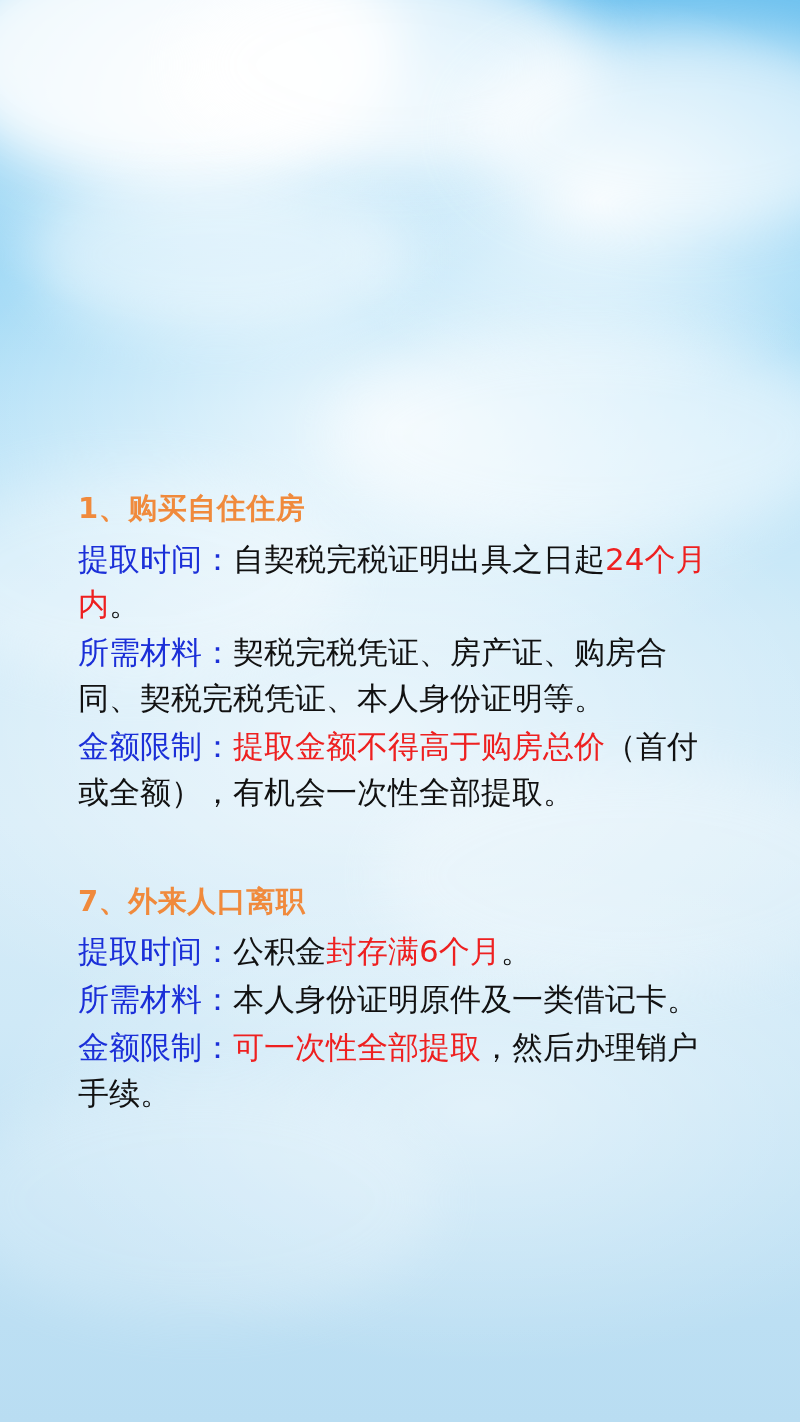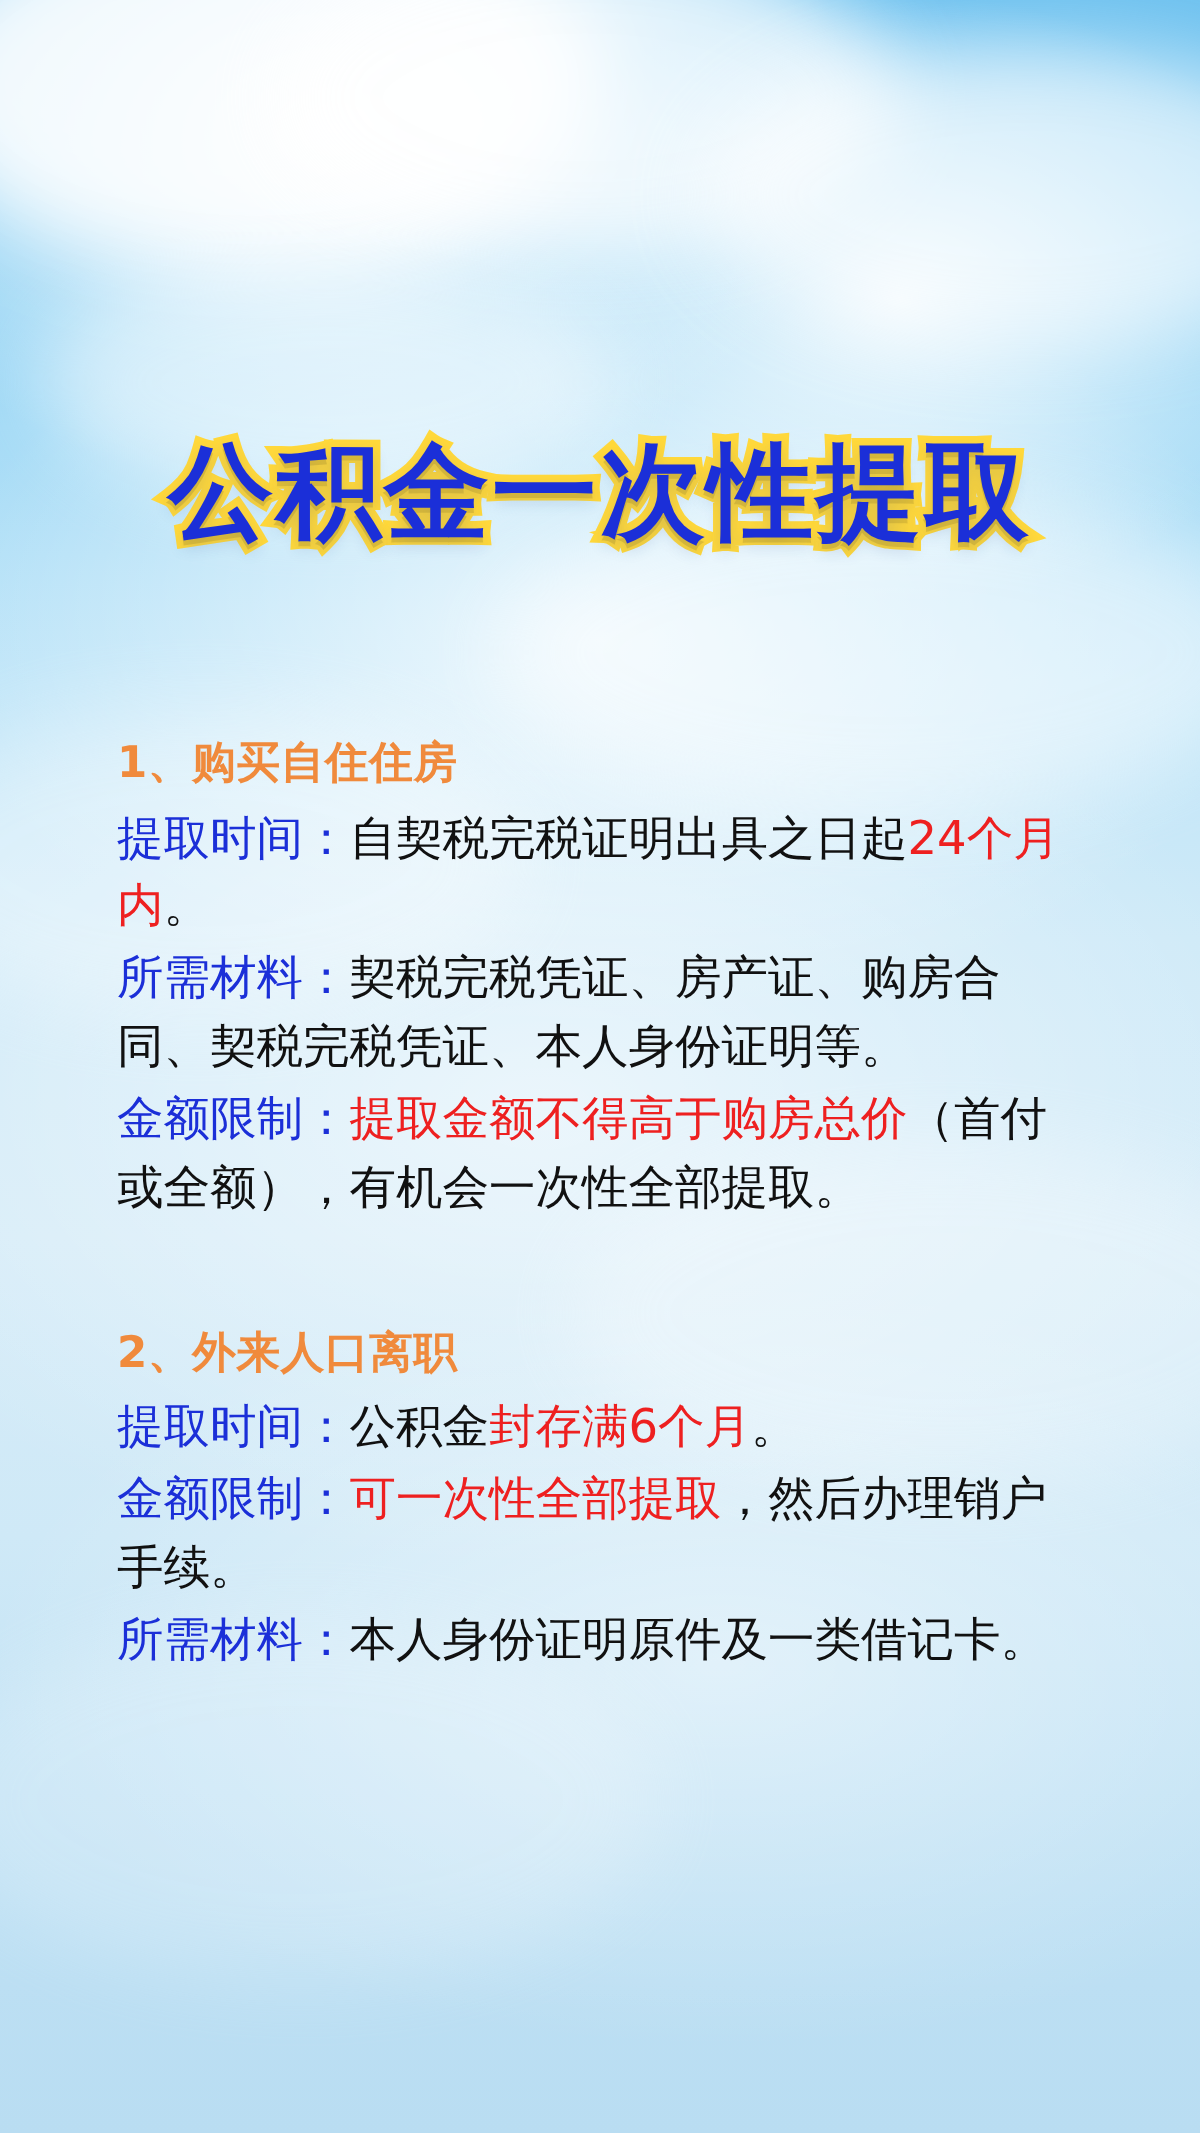--- a/index.html
+++ b/index.html
@@ -126,33 +126,30 @@
   <div class="cloud c1"></div>
   <div class="cloud c2"></div>
   <div class="cloud c3"></div>
   <div class="cloud c4"></div>
   <div class="cloud c5"></div>
   <div class="cloud c6"></div>
   <div class="cloud c7"></div>
   <div class="cloud c8"></div>
 
   <div class="content">
-    <div class="title-wrap">
-      <div class="title">公积金一次性提取</div>
-    </div>
 
     <div class="sections" id="sections-root">
         <div class="section">
           <div class="sec-heading">1、购买自住住房</div>
           <div class="row"><span class="lbl">提取时间：</span><span class="blk">自契税完税证明出具之日起</span><span class="red">24个月内</span><span class="blk">。</span></div>
           <div class="row"><span class="lbl">所需材料：</span><span class="blk">契税完税凭证、房产证、购房合同、契税完税凭证、本人身份证明等。</span></div>
           <div class="row"><span class="lbl">金额限制：</span><span class="red">提取金额不得高于购房总价</span><span class="blk">（首付或全额），有机会一次性全部提取。</span></div>
         </div>
         <div class="gap"></div>
         <div class="section">
-          <div class="sec-heading">2、外来人口离职</div>
+          <div class="sec-heading">7、外来人口离职</div>
           <div class="row"><span class="lbl">提取时间：</span><span class="blk">公积金</span><span class="red">封存满6个月</span><span class="blk">。</span></div>
+          <div class="row"><span class="lbl">所需材料：</span><span class="blk">本人身份证明原件及一类借记卡。</span></div>
           <div class="row"><span class="lbl">金额限制：</span><span class="red">可一次性全部提取</span><span class="blk">，然后办理销户手续。</span></div>
-          <div class="row"><span class="lbl">所需材料：</span><span class="blk">本人身份证明原件及一类借记卡。</span></div>
         </div>
       </div>
   </div>
 </div>
 
 </body></html>

